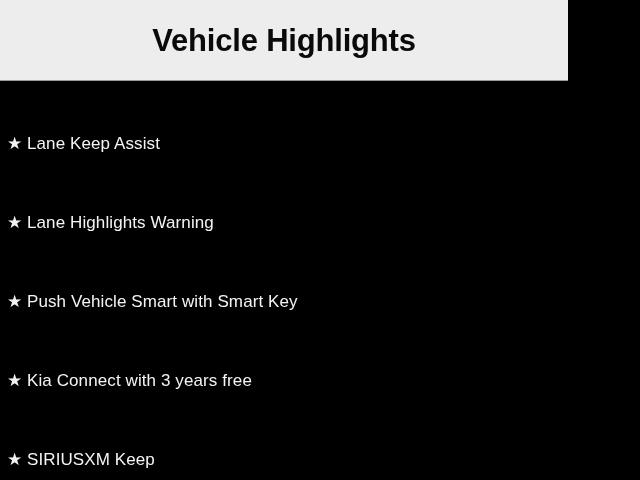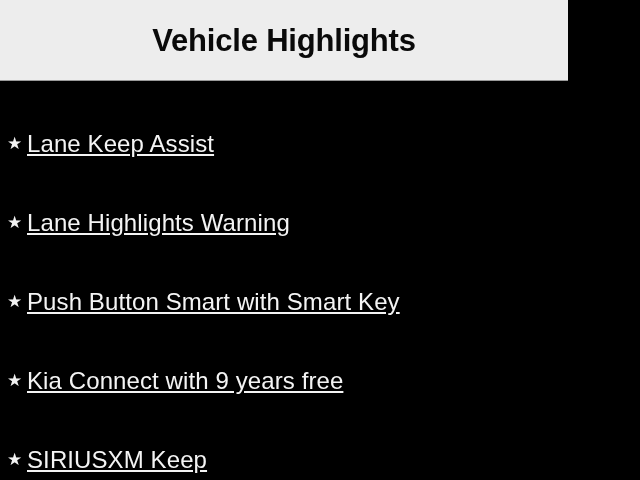--- a/index.html
+++ b/index.html
@@ -85,27 +85,26 @@
     color: #f2f2f2;
     text-align: left;
     position: relative;
     top: -1px;
     font-family: "DejaVu Sans", sans-serif;
   }
 
   .highlight-label {
     flex: 1 1 auto;
     font-family: "Liberation Sans", "DejaVu Sans", sans-serif;
-    font-size: 24px;
+    font-size: 17px;
     font-weight: normal;
     color: #f4f4f4;
     line-height: 1.1;
     letter-spacing: 0.1px;
     white-space: nowrap;
-    text-decoration: underline;
   }
 </style>
 </head>
 <body>
 
 <div id="slide">
 
   <div id="header-bar">
     <h1 id="slide-title">Vehicle Highlights</h1>
   </div>
@@ -118,26 +117,26 @@
         <span class="highlight-label">Lane Keep Assist</span>
       </li>
 
       <li class="highlight-item">
         <span class="bullet-star">★</span>
         <span class="highlight-label">Lane Highlights Warning</span>
       </li>
 
       <li class="highlight-item">
         <span class="bullet-star">★</span>
-        <span class="highlight-label">Push Button Smart with Smart Key</span>
+        <span class="highlight-label">Push Vehicle Smart with Smart Key</span>
       </li>
 
       <li class="highlight-item">
         <span class="bullet-star">★</span>
-        <span class="highlight-label">Kia Connect with 9 years free</span>
+        <span class="highlight-label">Kia Connect with 3 years free</span>
       </li>
 
       <li class="highlight-item">
         <span class="bullet-star">★</span>
         <span class="highlight-label">SIRIUSXM Keep</span>
       </li>
 
     </ul>
   </div>
 

